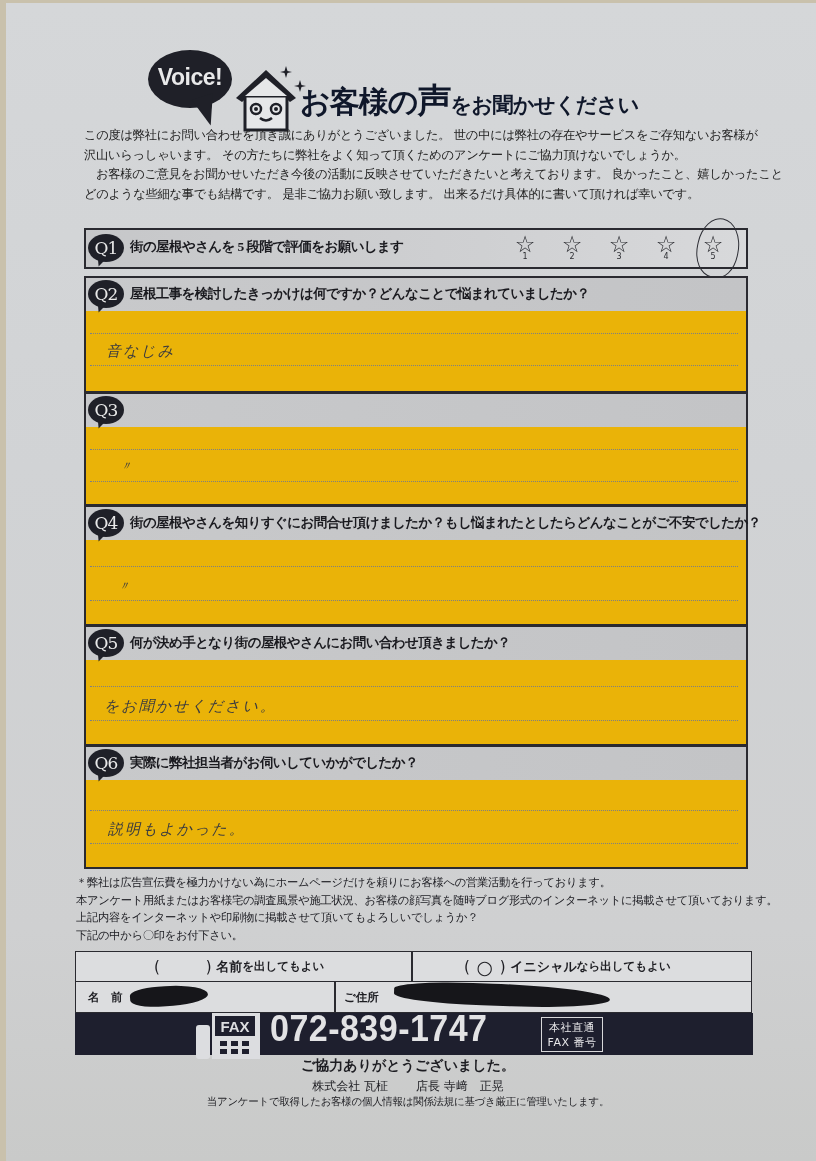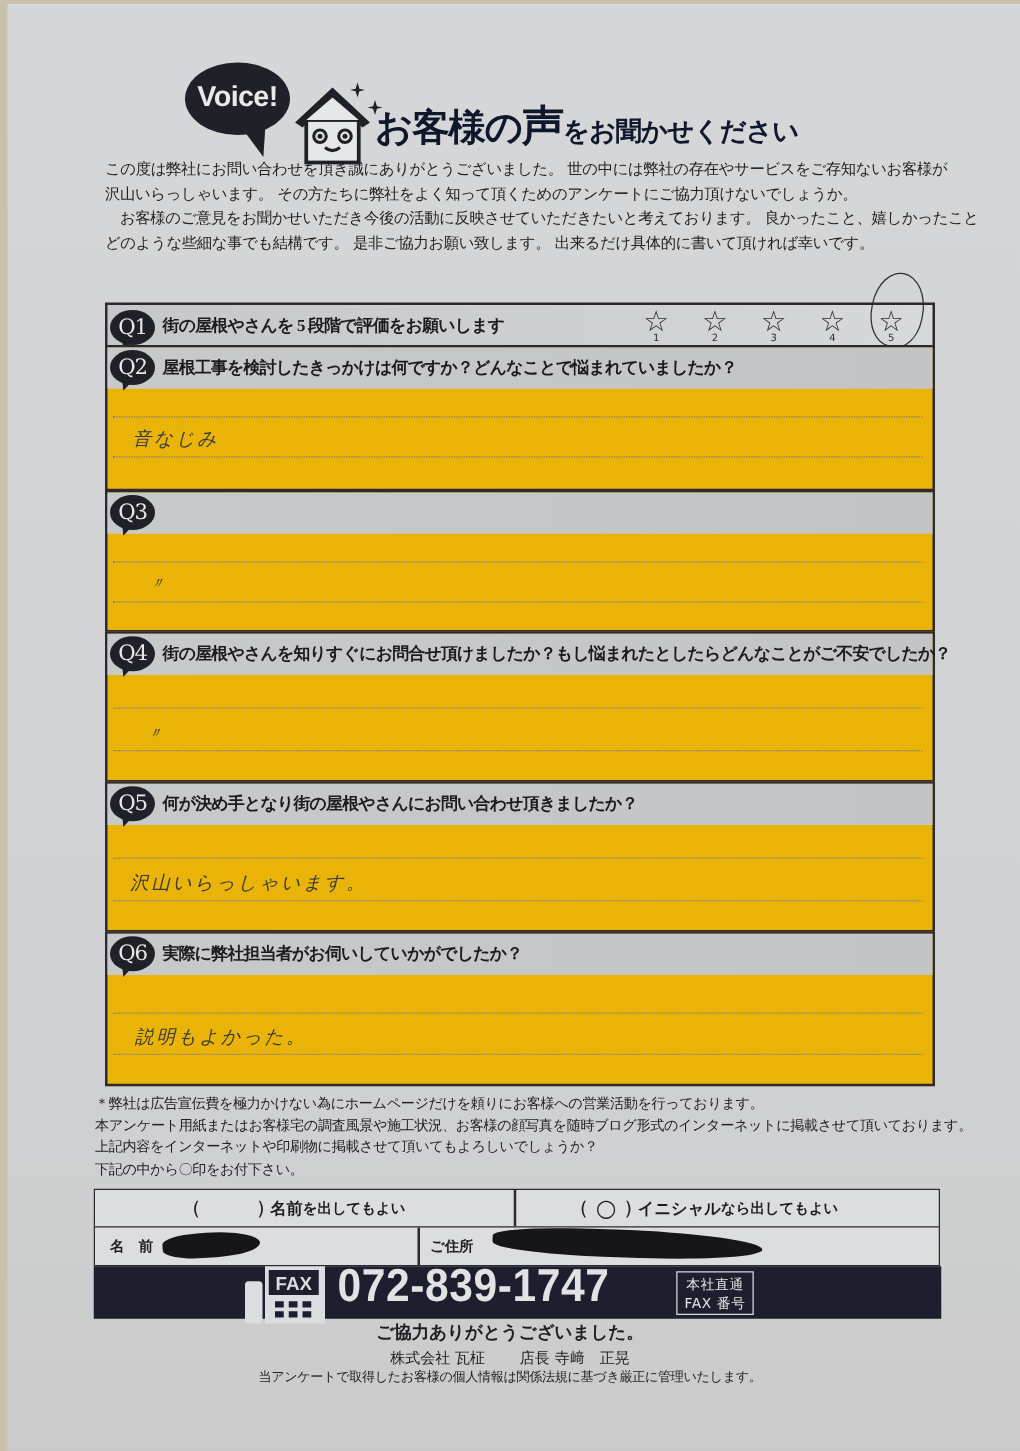--- a/index.html
+++ b/index.html
@@ -69,21 +69,21 @@
   .qbody { position: relative; }
   .dotline {
     position: absolute; left: 4px; right: 8px; height: 0;
     border-top: 1px dotted #7d7f83;
   }
   .hand {
     position: absolute; font-family: "DejaVu Serif", serif; font-size: 15px; color: #3a3b40;
     letter-spacing: 2px; font-style: italic; white-space: nowrap;
   }
   
-  .q1 { top: 242px; height: 41px; background: linear-gradient(90deg, #c6c7c9 0%, #cfd0d2 60%, #d8d9db 100%); padding-left: 11px; }
+  .q1 { top: 228px; height: 41px; background: linear-gradient(90deg, #c6c7c9 0%, #cfd0d2 60%, #d8d9db 100%); padding-left: 11px; }
   .q1 .qtext { top: 8px; font-family: Liberation Serif, serif; }
   .q1 .qbadge { top: 4px; }
   .stars { position: absolute; left: 424px; top: 1px; width: 236px; height: 36px; }
   .star {
     position: absolute; top: 0; width: 30px; height: 36px; text-align: center;
   }
   .star .glyph { font-size: 23px; line-height: 26px; color: #2b2c31; display: block; }
   .star .num { font-size: 8px; line-height: 8px; display: block; margin-top: -4px; color: #2b2c31; }
   .circle-mark {
     position: absolute; left: 697px; top: 218px; width: 42px; height: 60px;
@@ -229,21 +229,21 @@
 </div>
 
 <div class="qbox" style="top:625px;height:121px">
   <div class="qhead">
     <div class="qbadge">Q5</div>
     <div class="qtext">何が決め手となり街の屋根やさんにお問い合わせ頂きましたか？</div>
   </div>
   <div class="qbody">
     <div class="dotline" style="top:26px"></div>
     <div class="dotline" style="top:60px"></div>
-    <div class="hand" style="left:18px;top:37px">沢山いらっしゃいます。</div>
+    <div class="hand" style="left:18px;top:37px">をお聞かせください。</div>
   </div>
 </div>
 
 <div class="qbox" style="top:745px;height:124px">
   <div class="qhead">
     <div class="qbadge">Q6</div>
     <div class="qtext">実際に弊社担当者がお伺いしていかがでしたか？</div>
   </div>
   <div class="qbody">
     <div class="dotline" style="top:30px"></div>

